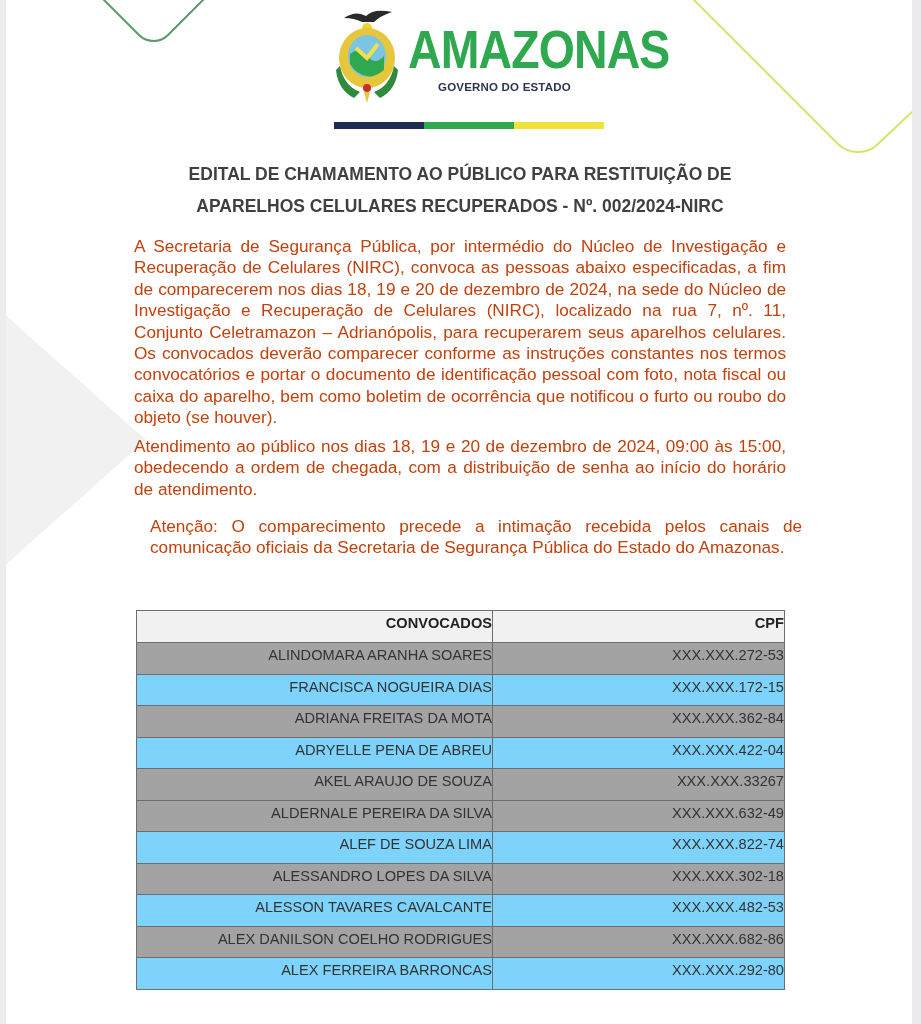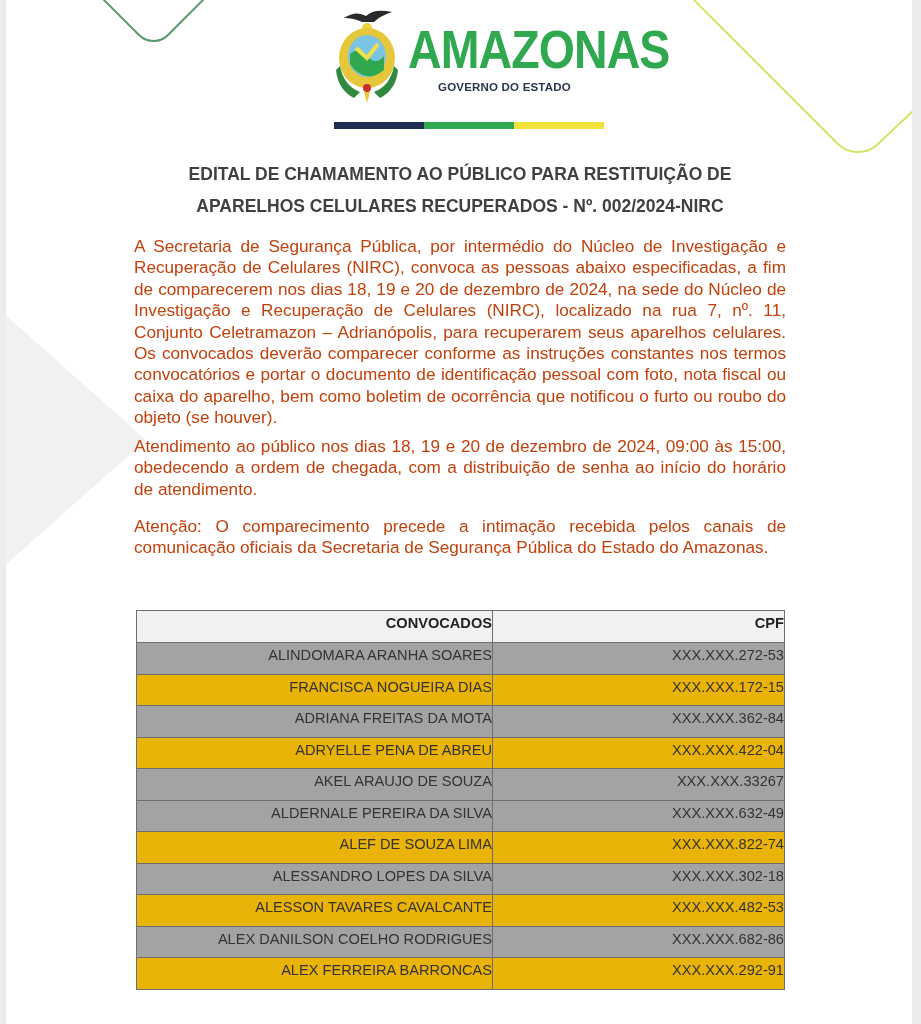--- a/index.html
+++ b/index.html
@@ -9,26 +9,26 @@
   .header{position:absolute;left:324px;top:4px;width:280px;height:126px;}
   .crest{position:absolute;left:4px;top:2px;width:66px;height:98px;}
   .brand{position:absolute;left:78px;top:18px;font-weight:bold;color:#2fa84f;font-size:54px;letter-spacing:-1px;line-height:54px;transform:scaleX(0.86);transform-origin:left top;}
   .subbrand{position:absolute;left:108px;top:77px;font-weight:bold;color:#2a3550;font-size:11.5px;letter-spacing:0.2px;}
   .stripe{position:absolute;left:4px;top:118px;width:270px;height:7px;display:flex;}
   .stripe span{flex:1;height:100%;}
   .title{position:absolute;left:130px;top:158px;width:660px;text-align:center;font-weight:bold;font-size:17.5px;line-height:32px;color:#404040;}
   .para{position:absolute;left:134px;width:652px;font-size:17.2px;line-height:21.4px;color:#c2410c;text-align:justify;}
   .p1{top:236px;}
   .p2{top:436px;}
-  .p3{top:516px;}
+  .p3{top:516px;margin-left:16px;}
   table{position:absolute;left:136px;top:610px;width:649px;border-collapse:collapse;font-size:14.6px;color:#333;}
   td,th{border:1.5px solid #6e6e6e;height:30.5px;padding:0;text-align:right;vertical-align:top;line-height:24px;}
   th{background:#f2f1f1;font-weight:bold;color:#222;height:31px;}
   th:first-child{width:355px;}
-  tr.alt td{background:#eab308;}
+  tr.alt td{background:#7dd3fc;}
   tr td{background:#a3a3a3;}
   .shade{position:absolute;left:-40px;top:280px;width:0;height:0;border-top:160px solid transparent;border-bottom:160px solid transparent;border-left:180px solid #f1f1f1;}
 </style>
 </head>
 <body>
 
 <div class="page">
   <div class="shade"></div>
 
   <svg class="deco" width="906" height="200">
@@ -111,16 +111,16 @@
     <tr class="alt">
         <td>ALESSON TAVARES CAVALCANTE</td>
         <td>XXX.XXX.482-53</td>
       </tr>
     <tr>
         <td>ALEX DANILSON COELHO RODRIGUES</td>
         <td>XXX.XXX.682-86</td>
       </tr>
     <tr class="alt">
         <td>ALEX FERREIRA BARRONCAS</td>
-        <td>XXX.XXX.292-91</td>
+        <td>XXX.XXX.292-80</td>
       </tr>
   </tbody>
 </table>
 
 </body></html>

